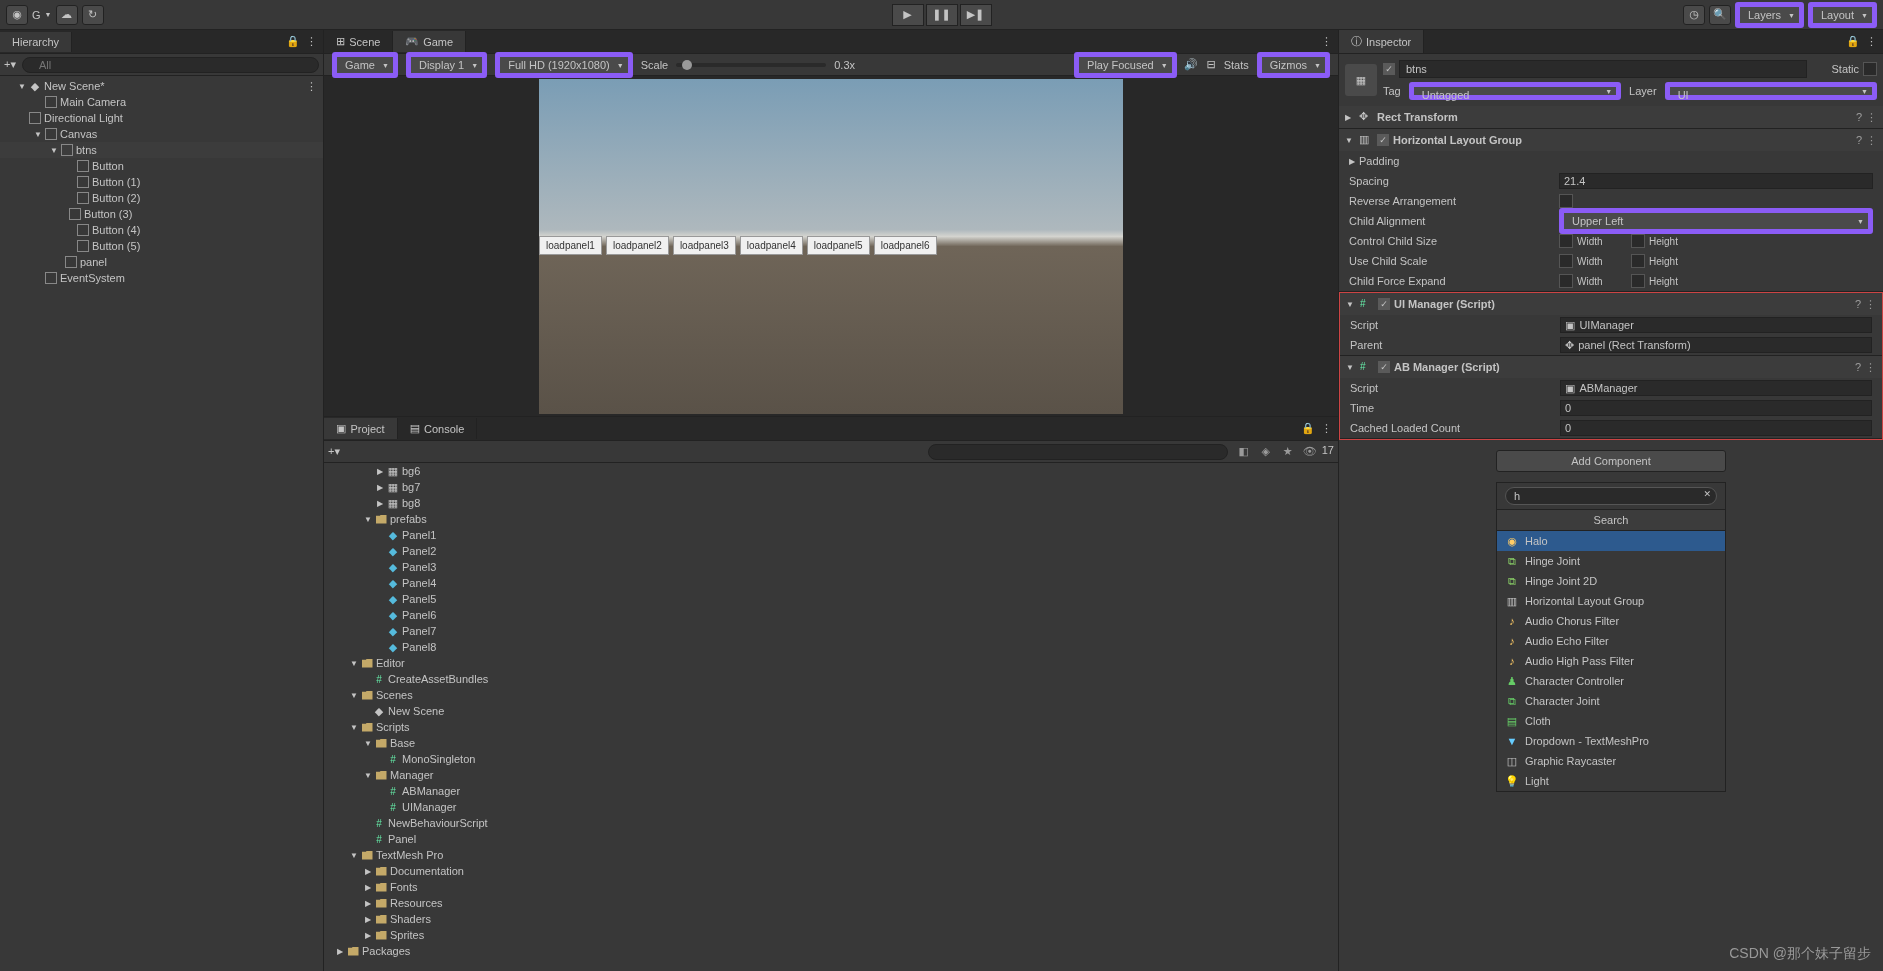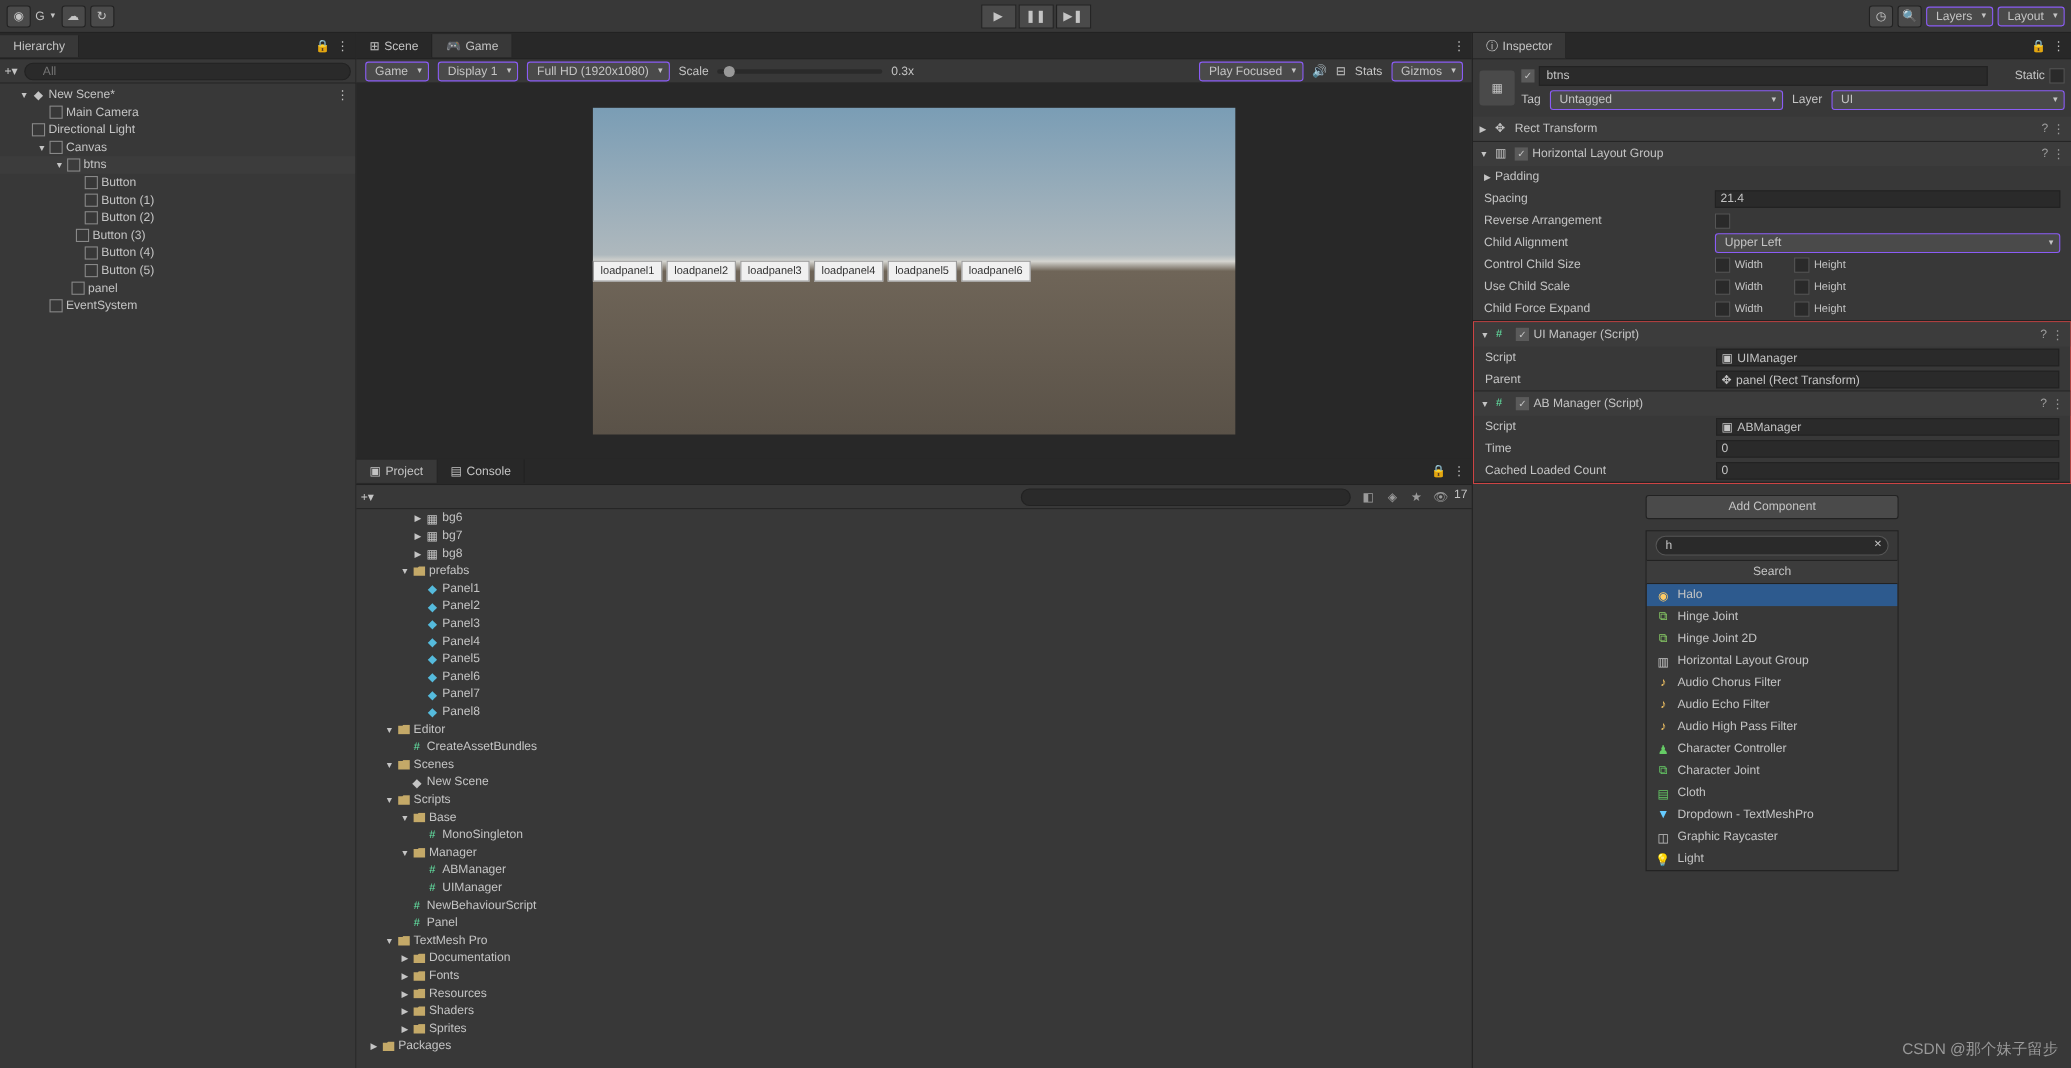--- a/index.html
+++ b/index.html
@@ -4,57 +4,57 @@
 <style>
 * { margin: 0; padding: 0; box-sizing: border-box; font-family: Arial, sans-serif; font-size: 11px; color: #c4c4c4; }
 body { background: #383838; overflow: hidden; width: 1883px; height: 971px; position: relative; }
 .toolbar { height: 30px; background: #383838; border-bottom: 1px solid #222; display: flex; align-items: center; padding: 0 6px; }
 .toolbar-left { display: flex; gap: 4px; align-items: center; }
 .toolbar-center { position: absolute; left: 50%; transform: translateX(-50%); display: flex; gap: 2px; }
 .toolbar-right { margin-left: auto; display: flex; gap: 4px; align-items: center; }
 .icon-btn { width: 26px; height: 20px; background: #4a4a4a; border: 1px solid #222; border-radius: 3px; display: flex; align-items: center; justify-content: center; cursor: pointer; }
 .icon-btn.small { width: 22px; }
 .play-btn { width: 32px; height: 22px; background: #4a4a4a; border: 1px solid #222; display: flex; align-items: center; justify-content: center; cursor: pointer; }
-.dropdown { background: #4a4a4a; border: 1px solid #8b5cf6; padding: 2px 18px 2px 8px; border-radius: 3px; position: relative; cursor: pointer; }
+.dropdown { background: #4a4a4a; border: 5px solid #8b5cf6; padding: 2px 18px 2px 8px; border-radius: 3px; position: relative; cursor: pointer; }
 .dropdown::after { content: '▼'; position: absolute; right: 4px; font-size: 7px; top: 50%; transform: translateY(-50%); }
 
 .main-area { display: flex; height: calc(100% - 30px); }
 .left-panel { width: 324px; display: flex; flex-direction: column; border-right: 1px solid #222; }
 .center-panel { flex: 1; display: flex; flex-direction: column; }
 .right-panel { width: 545px; border-left: 1px solid #222; background: #383838; }
 
 .panel-tabs { height: 24px; display: flex; align-items: center; background: #282828; border-bottom: 1px solid #222; }
 .tab { padding: 4px 12px; background: #383838; border-right: 1px solid #222; cursor: pointer; display: flex; align-items: center; gap: 4px; }
 .panel-toolbar { height: 22px; background: #383838; border-bottom: 1px solid #222; display: flex; align-items: center; padding: 0 4px; gap: 2px; }
 
 .hierarchy-content { flex: 1; background: #383838; overflow-y: auto; padding-top: 2px; }
 .tree-item { display: flex; align-items: center; height: 16px; padding-left: 4px; cursor: pointer; }
 .tree-item.highlighted { background: #3c3c3c; }
 .tree-toggle { width: 12px; text-align: center; font-size: 8px; cursor: pointer; }
 .tree-icon { width: 14px; height: 14px; margin-right: 2px; display: inline-flex; align-items: center; justify-content: center; }
 .game-toolbar { height: 22px; display: flex; align-items: center; gap: 8px; padding: 0 8px; background: #383838; border-bottom: 1px solid #222; }
 .game-canvas { flex: 1; background: #282828; display: flex; align-items: center; justify-content: center; }
-.scene-render { width: 584px; height: 297px; background: linear-gradient(to bottom, #7a9db5 0%, #aeb8bd 45%, #d4d4cf 47%, #6f6558 50%, #5a5248 100%); position: relative; }
+.scene-render { width: 584px; height: 335px; background: linear-gradient(to bottom, #7a9db5 0%, #aeb8bd 45%, #d4d4cf 47%, #6f6558 50%, #5a5248 100%); position: relative; }
 .load-buttons { position: absolute; top: 47%; left: 0; display: flex; gap: 4px; }
 .load-btn { background: #f0f0f0; color: #333; padding: 3px 6px; font-size: 10px; border: 1px solid #999; }
 
 .project-panel { height: 555px; border-top: 1px solid #222; display: flex; flex-direction: column; }
 .project-toolbar { height: 22px; background: #383838; border-bottom: 1px solid #222; display: flex; align-items: center; padding: 0 4px; }
 .project-content { flex: 1; background: #383838; overflow-y: auto; }
 
 .inspector-content { padding: 0; background: #383838; height: calc(100% - 24px); overflow-y: auto; position: relative; }
 .inspector-header { display: flex; align-items: center; padding: 6px; gap: 6px; }
 .go-icon { width: 32px; height: 32px; background: #4a4a4a; border-radius: 3px; display: flex; align-items: center; justify-content: center; }
 .inspector-name { flex: 1; background: #2a2a2a; border: 1px solid #222; padding: 2px 6px; height: 18px; color: #c4c4c4; }
 .tag-layer-row { display: flex; gap: 8px; padding: 4px 8px; align-items: center; }
 .tag-layer-row .dropdown { flex: 1; font-size: 11px; height: 18px; }
 
 .component { border-bottom: 1px solid #222; }
 .component-header { display: flex; align-items: center; height: 22px; padding: 0 6px; background: #3c3c3c; gap: 4px; cursor: pointer; }
-.component-header b { font-weight: normal; }
+.component-header b { font-weight: bold; }
 .comp-toggle { width: 10px; font-size: 8px; }
 .comp-check { width: 12px; height: 12px; background: #5a5a5a; display: flex; align-items: center; justify-content: center; font-size: 9px; }
 .comp-icon { width: 14px; height: 14px; }
 .comp-help { margin-left: auto; display: flex; gap: 4px; }
 .comp-help span { cursor: pointer; opacity: 0.7; }
 .prop-row { display: flex; align-items: center; height: 20px; padding: 0 10px; }
 .prop-label { width: 210px; }
 .prop-value { flex: 1; display: flex; align-items: center; gap: 4px; }
 .prop-input { background: #2a2a2a; border: 1px solid #222; padding: 1px 4px; height: 16px; color: #c4c4c4; flex: 1; }
 .checkbox { width: 14px; height: 14px; background: #2a2a2a; border: 1px solid #555; }

